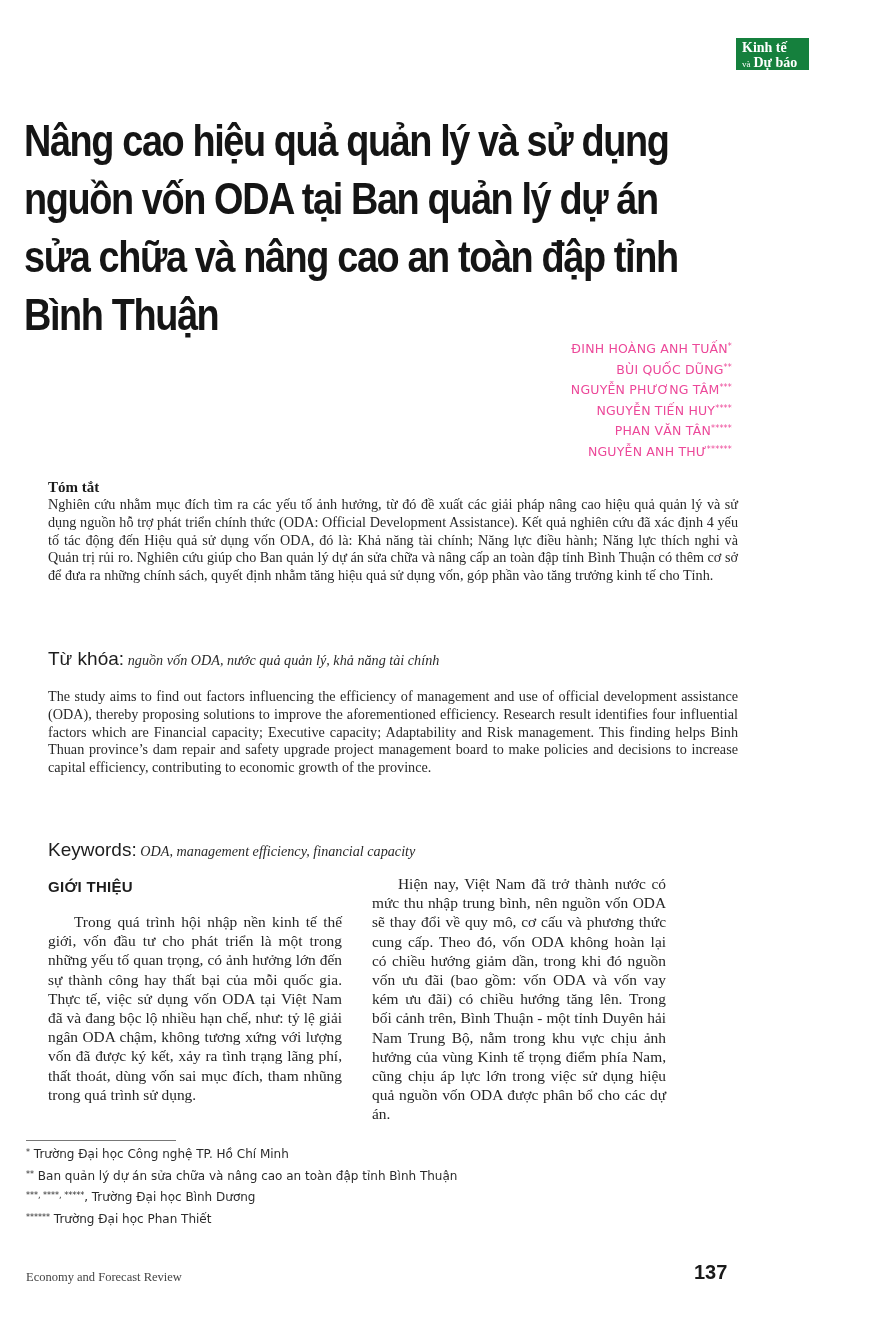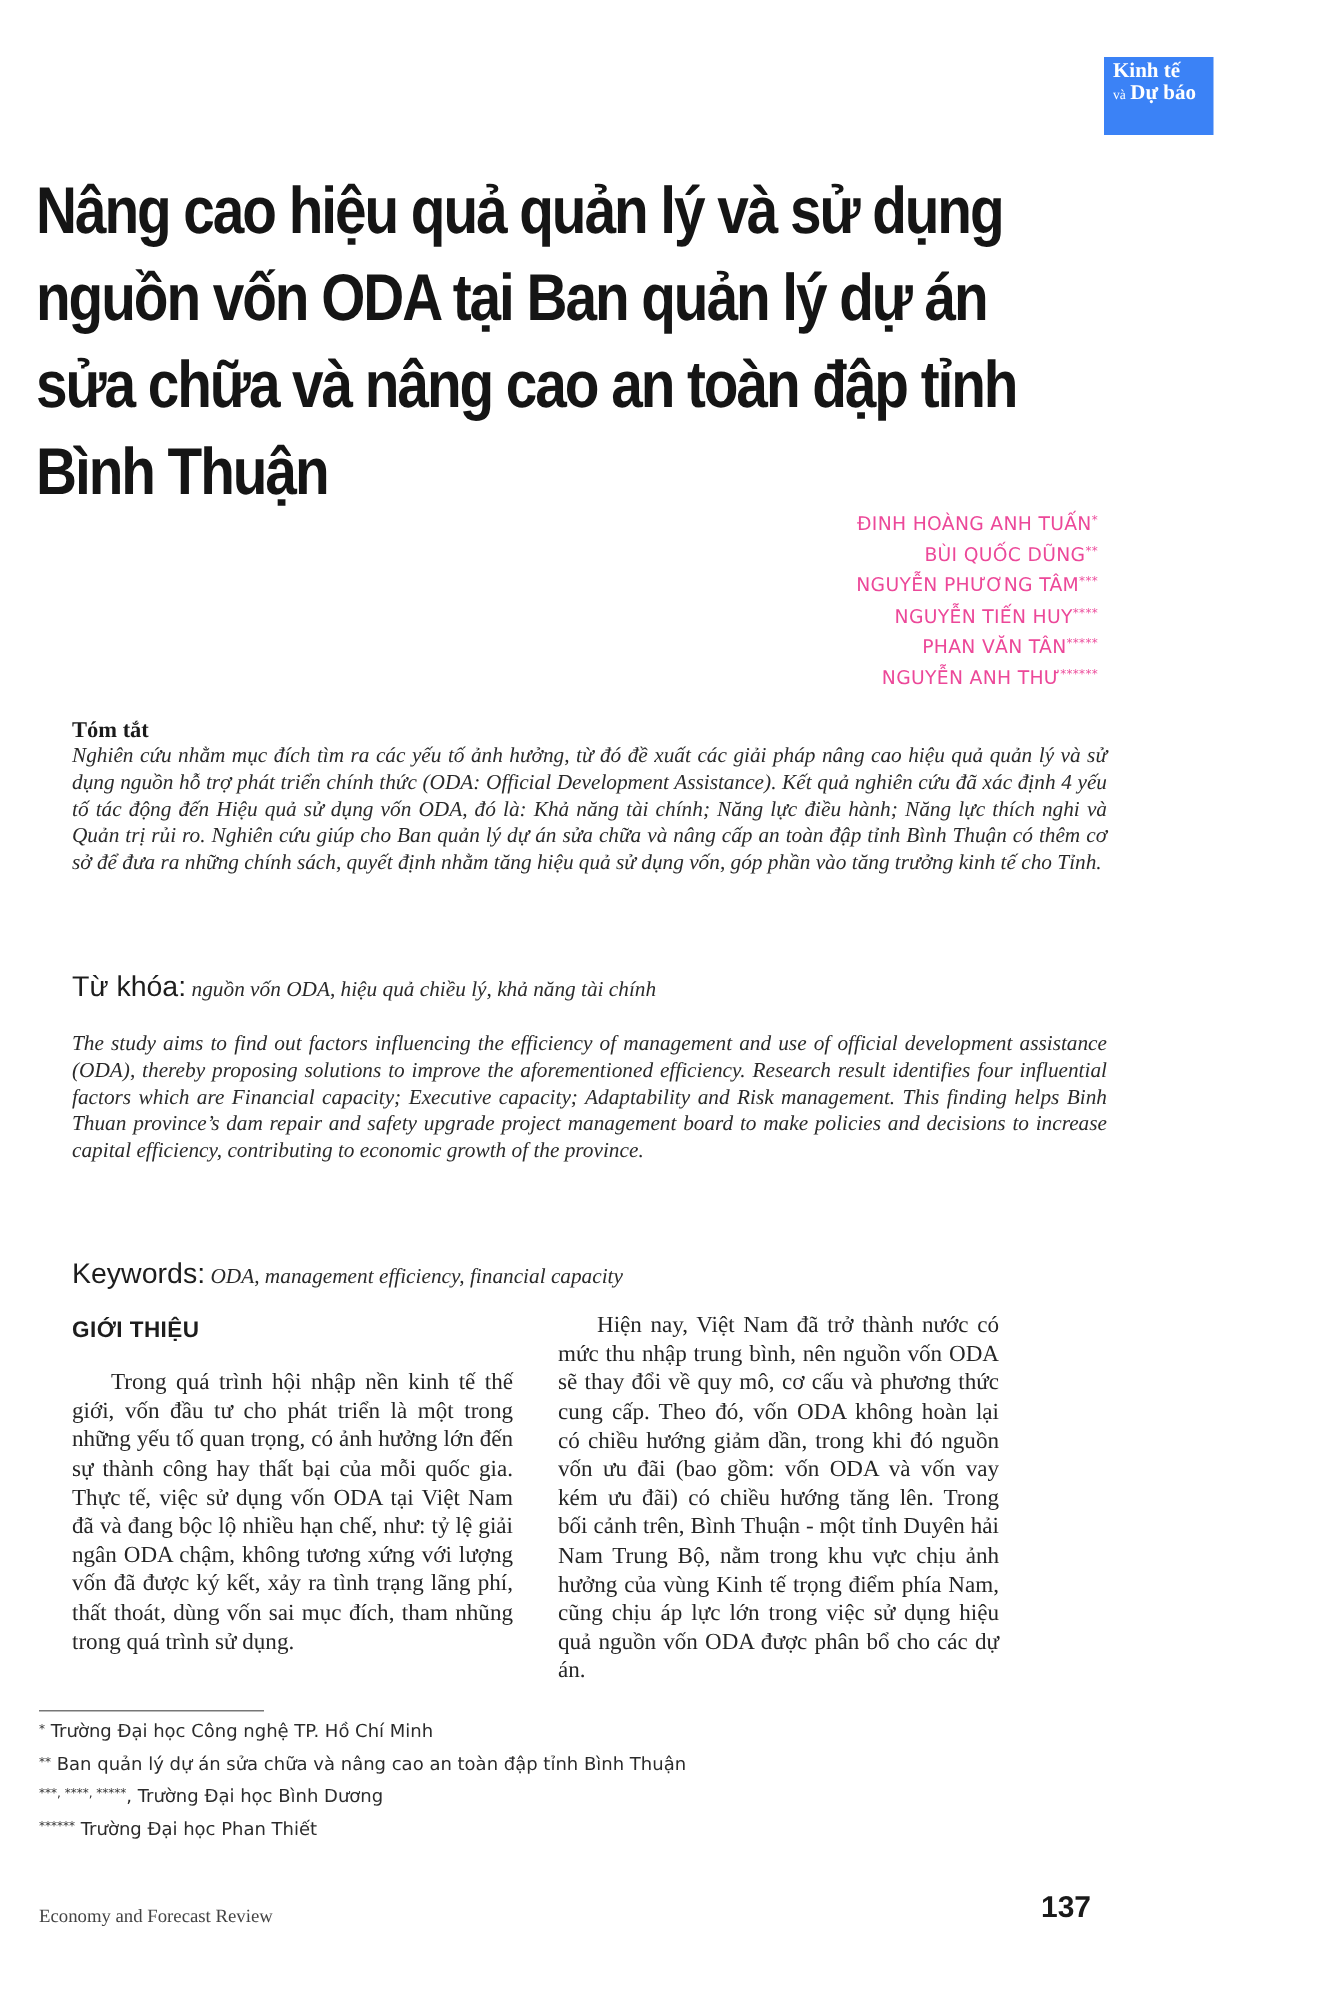--- a/index.html
+++ b/index.html
@@ -1,21 +1,21 @@
 <!DOCTYPE html>
 <html><head>
   <meta charset="utf-8">
   <style>
     * { box-sizing: border-box; margin: 0; padding: 0; }
     html, body { width: 882px; height: 1327px; background: #ffffff; overflow: hidden; }
     body { position: relative; font-family: "Liberation Serif", serif; color: #1d1d1d; }
 
     .badge {
-      position: absolute; left: 736px; top: 38px; width: 73px; height: 52px;
-      background: #3b82f6; color: #ffffff;
+      position: absolute; left: 736px; top: 38px; width: 73px; height: 32px;
+      background: #15803d; color: #ffffff;
       font-family: "Liberation Serif", serif; font-weight: bold;
       padding: 2px 6px; line-height: 15px;
     }
     .badge .l1 { font-size: 14px; display: block; }
     .badge .l2 { font-size: 14px; display: block; }
     .badge .l2 small { font-size: 9px; font-weight: normal; margin-right: 3px; }
 
     .title {
       position: absolute; left: 24px; top: 112px; width: 720px;
       font-family: "Liberation Sans", sans-serif; font-weight: bold;
@@ -29,21 +29,21 @@
       position: absolute; right: 150px; top: 338px; text-align: right;
       font-family: "DejaVu Sans", sans-serif; font-size: 12.5px; line-height: 18.5px;
       color: #ec4899; letter-spacing: 0.2px;
     }
     .authors div { white-space: nowrap; }
     .authors sup { font-size: 8px; vertical-align: 4px; }
 
     .abs-block { position: absolute; left: 48px; width: 690px; }
     .abs-head { font-weight: bold; font-size: 15px; line-height: 18px; color: #1a1a1a; }
     .abs-text {
-      font-style: italic; font-size: 14.2px; line-height: 17.8px; text-align: justify;
+      font-size: 14.2px; line-height: 17.8px; text-align: justify;
       color: #2a2a2a;
     }
     .kw { font-size: 14.5px; line-height: 18px; }
     .kw b { font-family: "Liberation Sans", sans-serif; font-weight: normal; font-size: 19px; }
     .kw i { font-size: 14.2px; color: #2a2a2a; }
 
     .col {
       position: absolute; width: 294px; font-size: 15.4px; line-height: 19.2px;
       text-align: justify; color: #262626;
     }
@@ -94,21 +94,21 @@
   <div><span>PHAN VĂN TÂN</span><sup>*****</sup></div>
   <div><span>NGUYỄN ANH THƯ</span><sup>******</sup></div>
 </div>
 
 <section class="abs-block" style="top:478px;">
   <div class="abs-head">Tóm tắt</div>
   <div class="abs-text">Nghiên cứu nhằm mục đích tìm ra các yếu tố ảnh hưởng, từ đó đề xuất các giải pháp nâng cao hiệu quả quản lý và sử dụng nguồn hỗ trợ phát triển chính thức (ODA: Official Development Assistance). Kết quả nghiên cứu đã xác định 4 yếu tố tác động đến Hiệu quả sử dụng vốn ODA, đó là: Khả năng tài chính; Năng lực điều hành; Năng lực thích nghi và Quản trị rủi ro. Nghiên cứu giúp cho Ban quản lý dự án sửa chữa và nâng cấp an toàn đập tỉnh Bình Thuận có thêm cơ sở để đưa ra những chính sách, quyết định nhằm tăng hiệu quả sử dụng vốn, góp phần vào tăng trưởng kinh tế cho Tỉnh.</div>
 </section>
 <div class="abs-block kw" style="top:650px;">
   <b>Từ khóa:</b>
-  <i>nguồn vốn ODA, hiệu quả chiều lý, khả năng tài chính</i>
+  <i>nguồn vốn ODA, nước quả quản lý, khả năng tài chính</i>
 </div>
 
 <section class="abs-block" style="top:688px;">
   <div class="abs-text">The study aims to find out factors influencing the efficiency of management and use of official development assistance (ODA), thereby proposing solutions to improve the aforementioned efficiency. Research result identifies four influential factors which are Financial capacity; Executive capacity; Adaptability and Risk management. This finding helps Binh Thuan province’s dam repair and safety upgrade project management board to make policies and decisions to increase capital efficiency, contributing to economic growth of the province.</div>
 </section>
 <div class="abs-block kw" style="top:841px;">
   <b>Keywords:</b>
   <i>ODA, management efficiency, financial capacity</i>
 </div>
 

